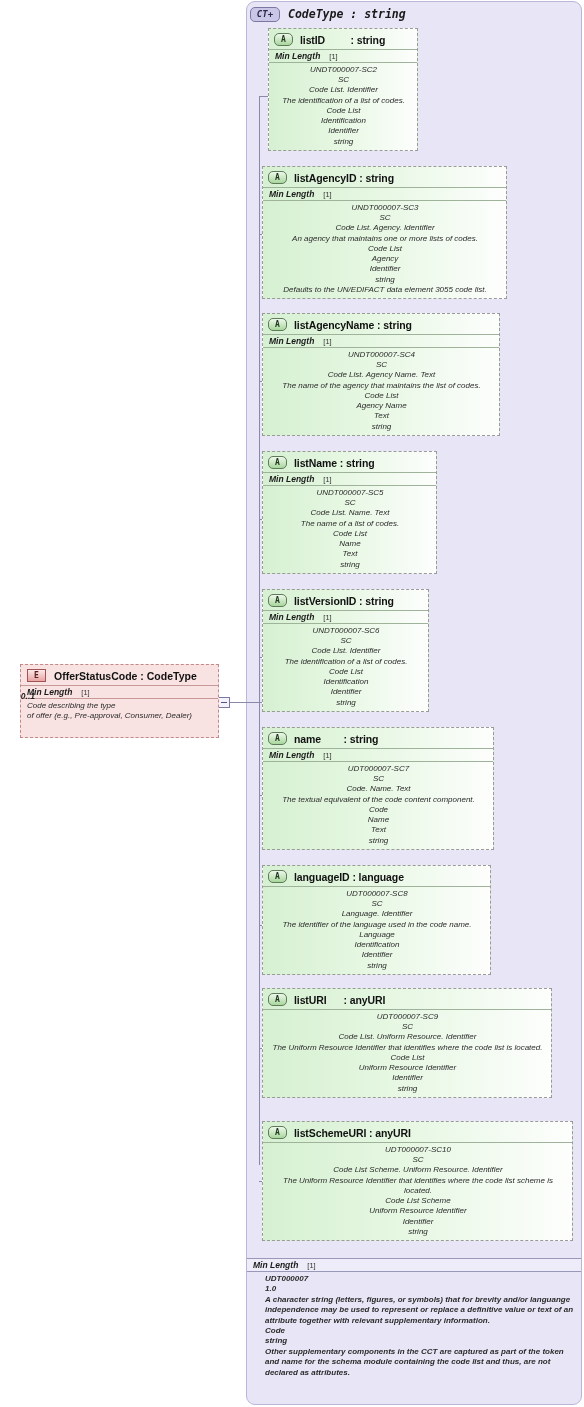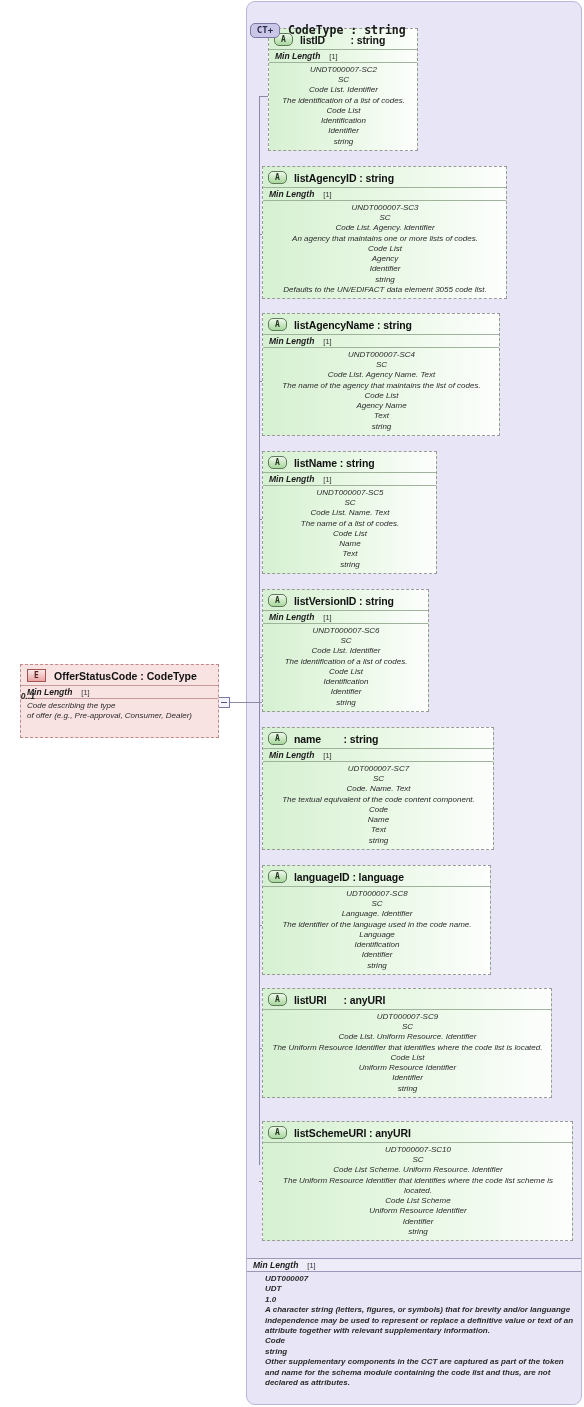--- a/index.html
+++ b/index.html
@@ -11,22 +11,22 @@
 
   
   #ct-container{
     position:absolute; left:246px; top:1px; width:336px; height:1404px;
     background:#e8e6f6; border:1px solid #b9b6d6;
     border-radius:9px; box-sizing:border-box;
   }
 
   
   #ct-header{
-    position:absolute; left:250px; top:20px; height:20px;
-    display:flex; align-items:center; gap:8px; z-index:6;
+    position:absolute; left:250px; top:4px; height:20px;
+    display:flex; align-items:center; gap:8px; z-index:6;font-style:italic;
   }
   .ct-badge{
     display:inline-flex; align-items:center; justify-content:center;
     width:30px;height:15px; border:1px solid #7a78a0; border-radius:5px;
     background:#c9c6e8; color:#2a2a4a;
     font-size:9px; font-weight:bold; letter-spacing:0px;
     font-family:"DejaVu Sans Mono", monospace;
     box-sizing:border-box;
   }
   #ct-title{
@@ -348,21 +348,20 @@
     </div>
   </div>
 
 <div id="footer">
   <div id="footer-rule">
     <span class="rule-label">Min Length</span>
     <span class="rule-val">[1]</span>
   </div>
   <div id="footer-body">
       <div>UDT000007</div>
-      <div>UDT</div>
       <div>1.0</div>
       <div>A character string (letters, figures, or symbols) that for brevity and/or languange independence may be used to represent or replace a definitive value or text of an attribute together with relevant supplementary information.</div>
       <div>Code</div>
       <div>string</div>
       <div>Other supplementary components in the CCT are captured as part of the token and name for the schema module containing the code list and thus, are not declared as attributes.</div>
     </div>
 </div>
 
 <div class="tree-stub" style="top: 96px; width: 9px;"></div>
 <div class="tree-stub" style="top: 234px; width: 3px;"></div>

